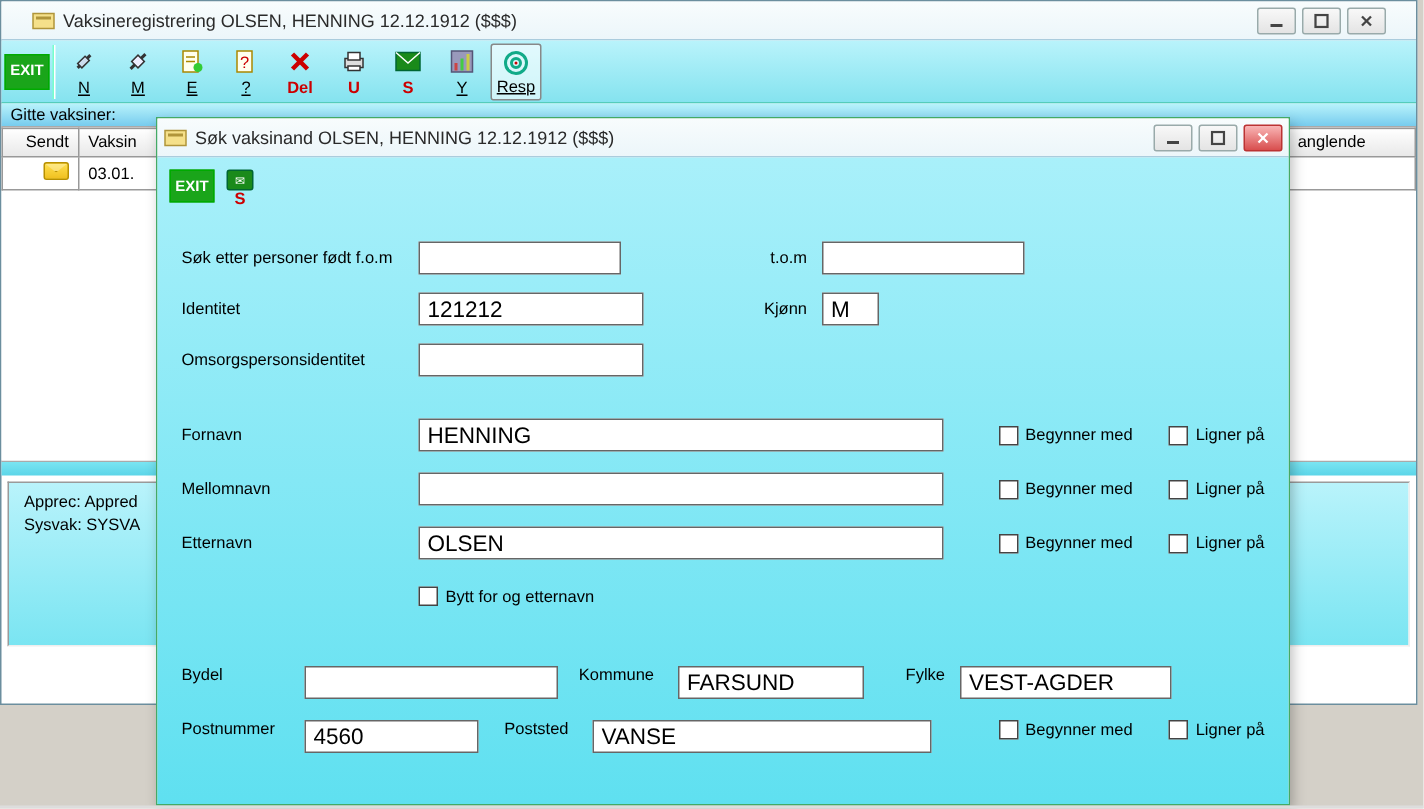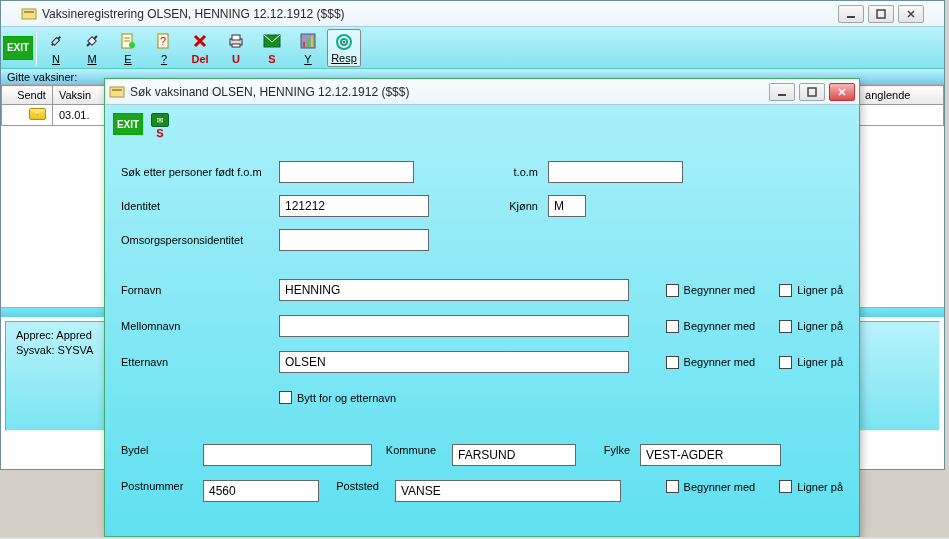--- a/index.html
+++ b/index.html
@@ -54,21 +54,21 @@
 .dlg-toolbar { display:flex; align-items:flex-start; gap:8px; margin-bottom: 18px; }
 .dlg-exit { width: 30px; height: 22px; background:#1aa51a; border:1px solid #0a0; color:#fff; font-weight:bold; font-size:10px; display:flex; align-items:center; justify-content:center; cursor:pointer; }
 .dlg-s { display:flex; flex-direction:column; align-items:center; cursor:pointer; }
 .dlg-s .ico-box { width:18px; height:14px; background:#1a8a1a; border:1px solid #063; border-radius:2px; display:flex; align-items:center; justify-content:center; color:#fff; font-size:8px;}
 .dlg-s .lbl { color:#c00; font-weight:bold; font-size:11px; }
 
 .form { padding: 4px 8px; }
 .field-row { display:flex; align-items:center; margin-bottom: 12px; gap: 10px; }
 .field-row.name { margin-bottom: 14px; }
 .fl { width: 148px; color:#000; font-size:11px; }
-.inp { height: 22px; border:1px solid #666; background:#fff; padding: 2px 5px; font-size: 12px; }
+.inp { height: 22px; border:1px solid #666; background:#fff; padding: 2px 5px; font-size: 15px; }
 .inp.w135 { width:135px; }
 .inp.w150 { width:150px; }
 .inp.w350 { width:350px; }
 .inp.w38 { width:38px; }
 .inp.w116 { width:116px; }
 .inp.w152 { width:124px; }
 .inp.w226 { width:226px; }
 .inp.w169 { width:169px; }
 .inp.w141 { width:141px; }
 .lbl-sm { font-size:11px; color:#000;text-align:right; }

